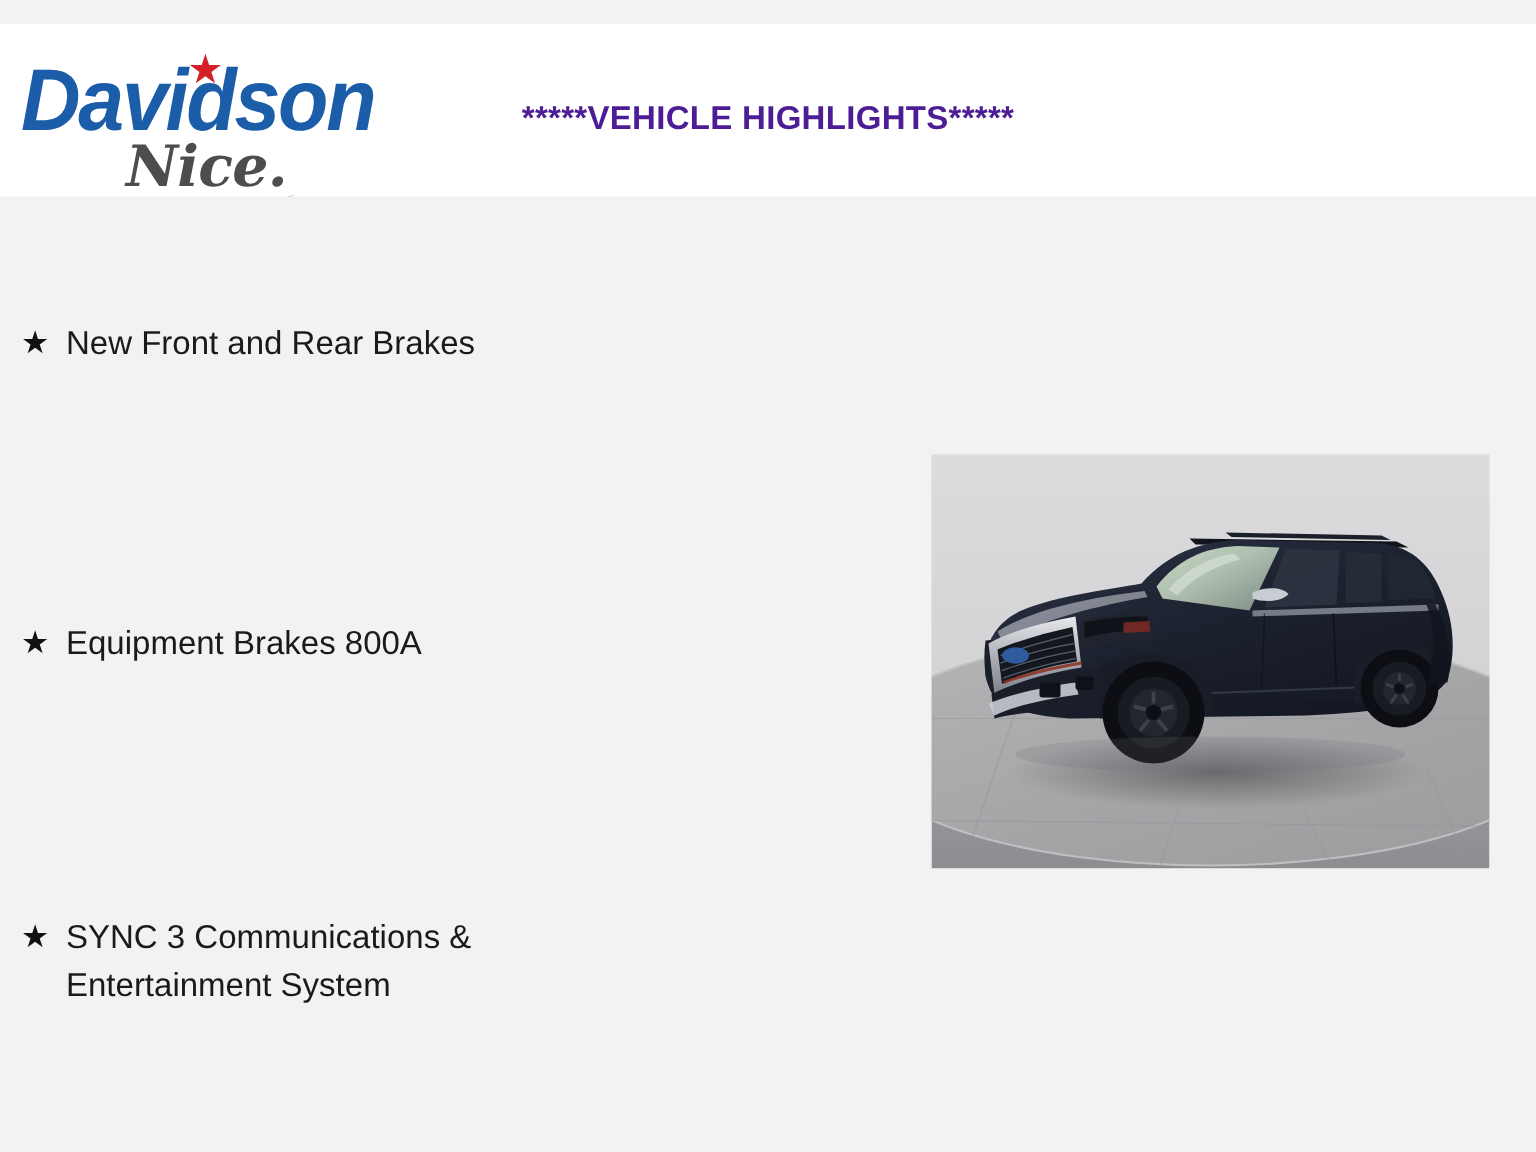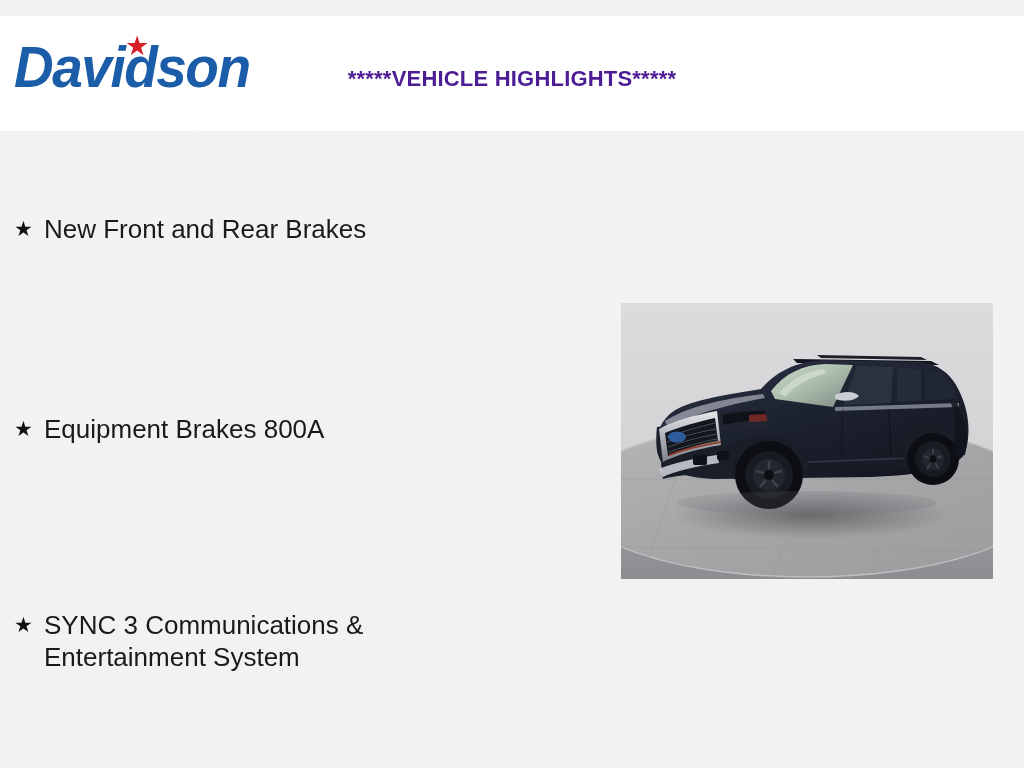--- a/index.html
+++ b/index.html
@@ -132,21 +132,21 @@
     flex: 0 0 auto;
     width: 30px;
     font-size: 21px;
     line-height: 32px;
     color: #111111;
     text-align: left;
   }
   .item-text {
     flex: 1 1 auto;
     font-family: "Liberation Sans", sans-serif;
-    font-size: 26px;
+    font-size: 22px;
     line-height: 32px;
     color: #1a1a1a;
     white-space: pre-line;
   }
 
   
   .vehicle-photo {
     position: absolute;
     left: 621px;
     top: 172px;
@@ -162,20 +162,21 @@
   }
 </style>
 </head>
 <body>
 
 <div class="header">
 
   <div class="logo">
     <div class="logo-wordmark">Davidson</div>
     <div class="logo-star">★</div>
+    <div class="logo-script">Nice.</div>
     <div class="logo-swoosh">
       <svg viewBox="0 0 112 16" xmlns="http://www.w3.org/2000/svg">
         <path d="M2 4 C28 15, 84 15, 110 2 C86 11, 28 11, 2 4 Z" fill="#4d4d4d"></path>
       </svg>
     </div>
   </div>
 
   <div class="page-title">*****VEHICLE HIGHLIGHTS*****</div>
 </div>
 

